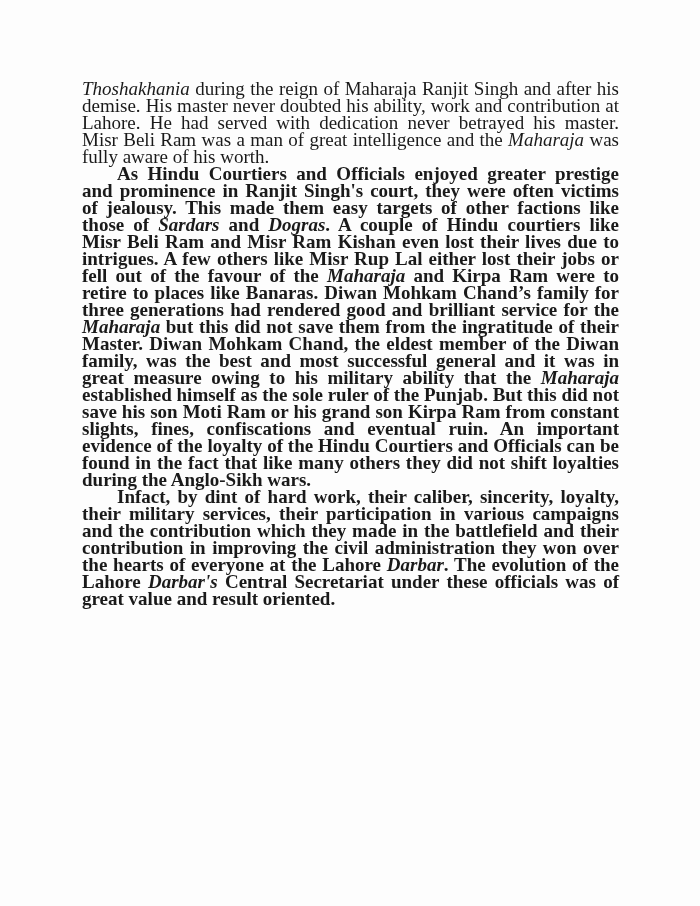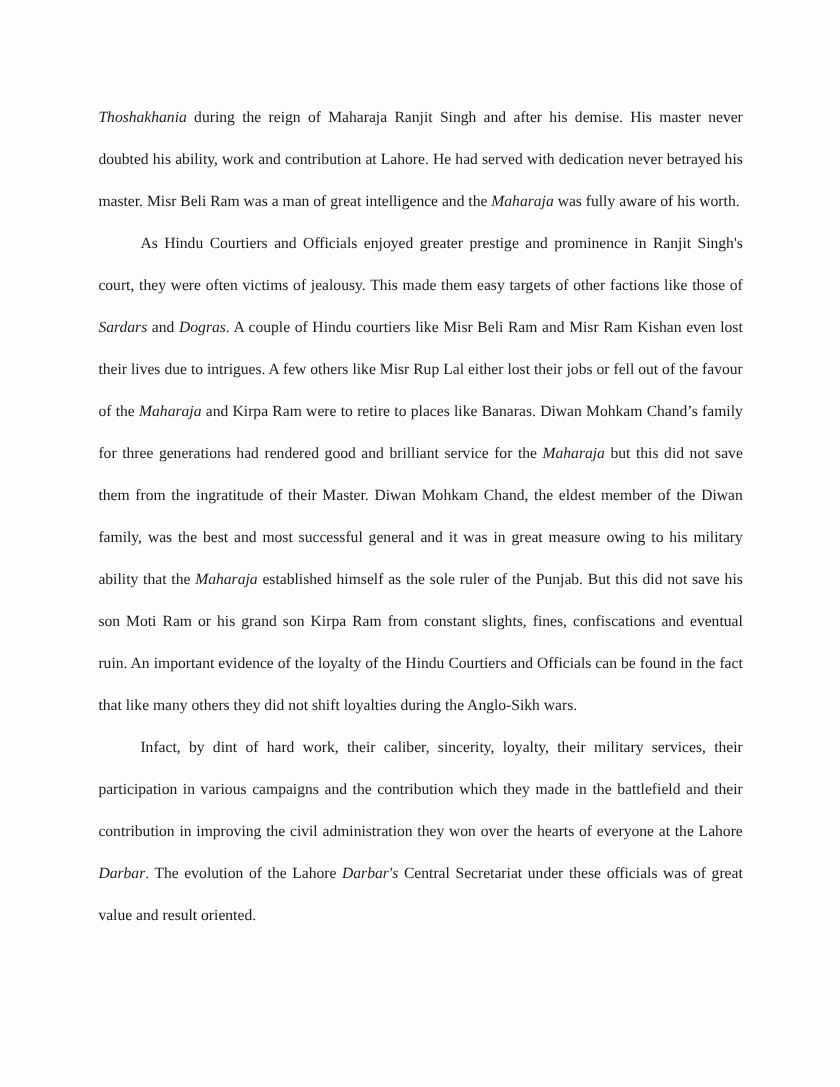--- a/index.html
+++ b/index.html
@@ -23,29 +23,30 @@
   }
   .text-column {
     position: absolute;
     left: 82px;
     top: 80px;
     width: 537px;
   }
   p.para {
     margin: 0;
     padding: 0;
-    font-size: 13px;
-    line-height: 35px;
+    font-size: 19px;
+    line-height: 17px;
     text-align: justify;
     text-justify: inter-word;
     color: #1a1a1a;
     -webkit-font-smoothing: antialiased;
   }
   p.para.indented {
     text-indent: 35px;
+    font-weight: bold;
   }
   p.para.continued {
     text-indent: 0;
   }
   
   p.para:last-child {
     text-align: justify;
   }
   em.it {
     font-style: italic;

